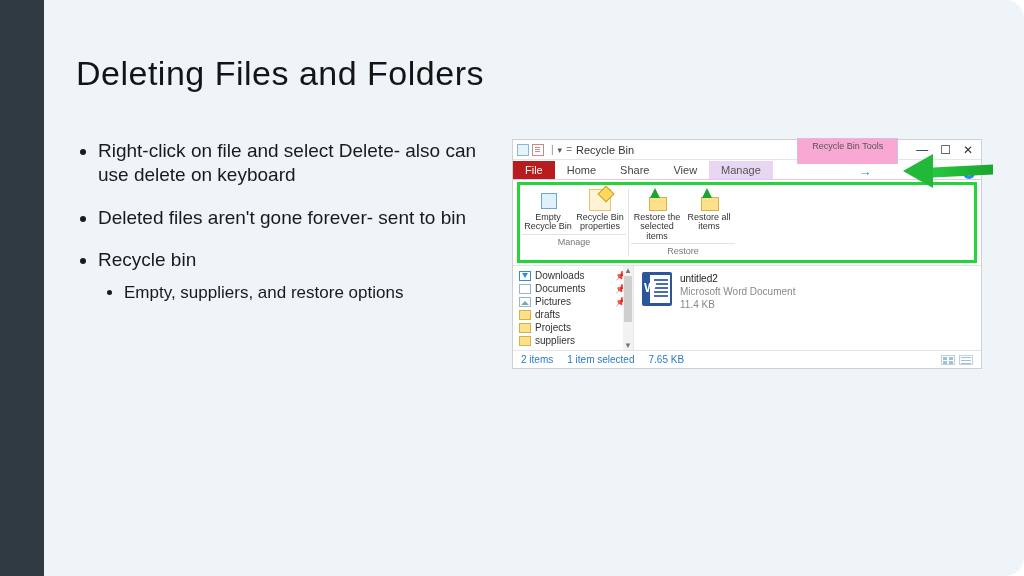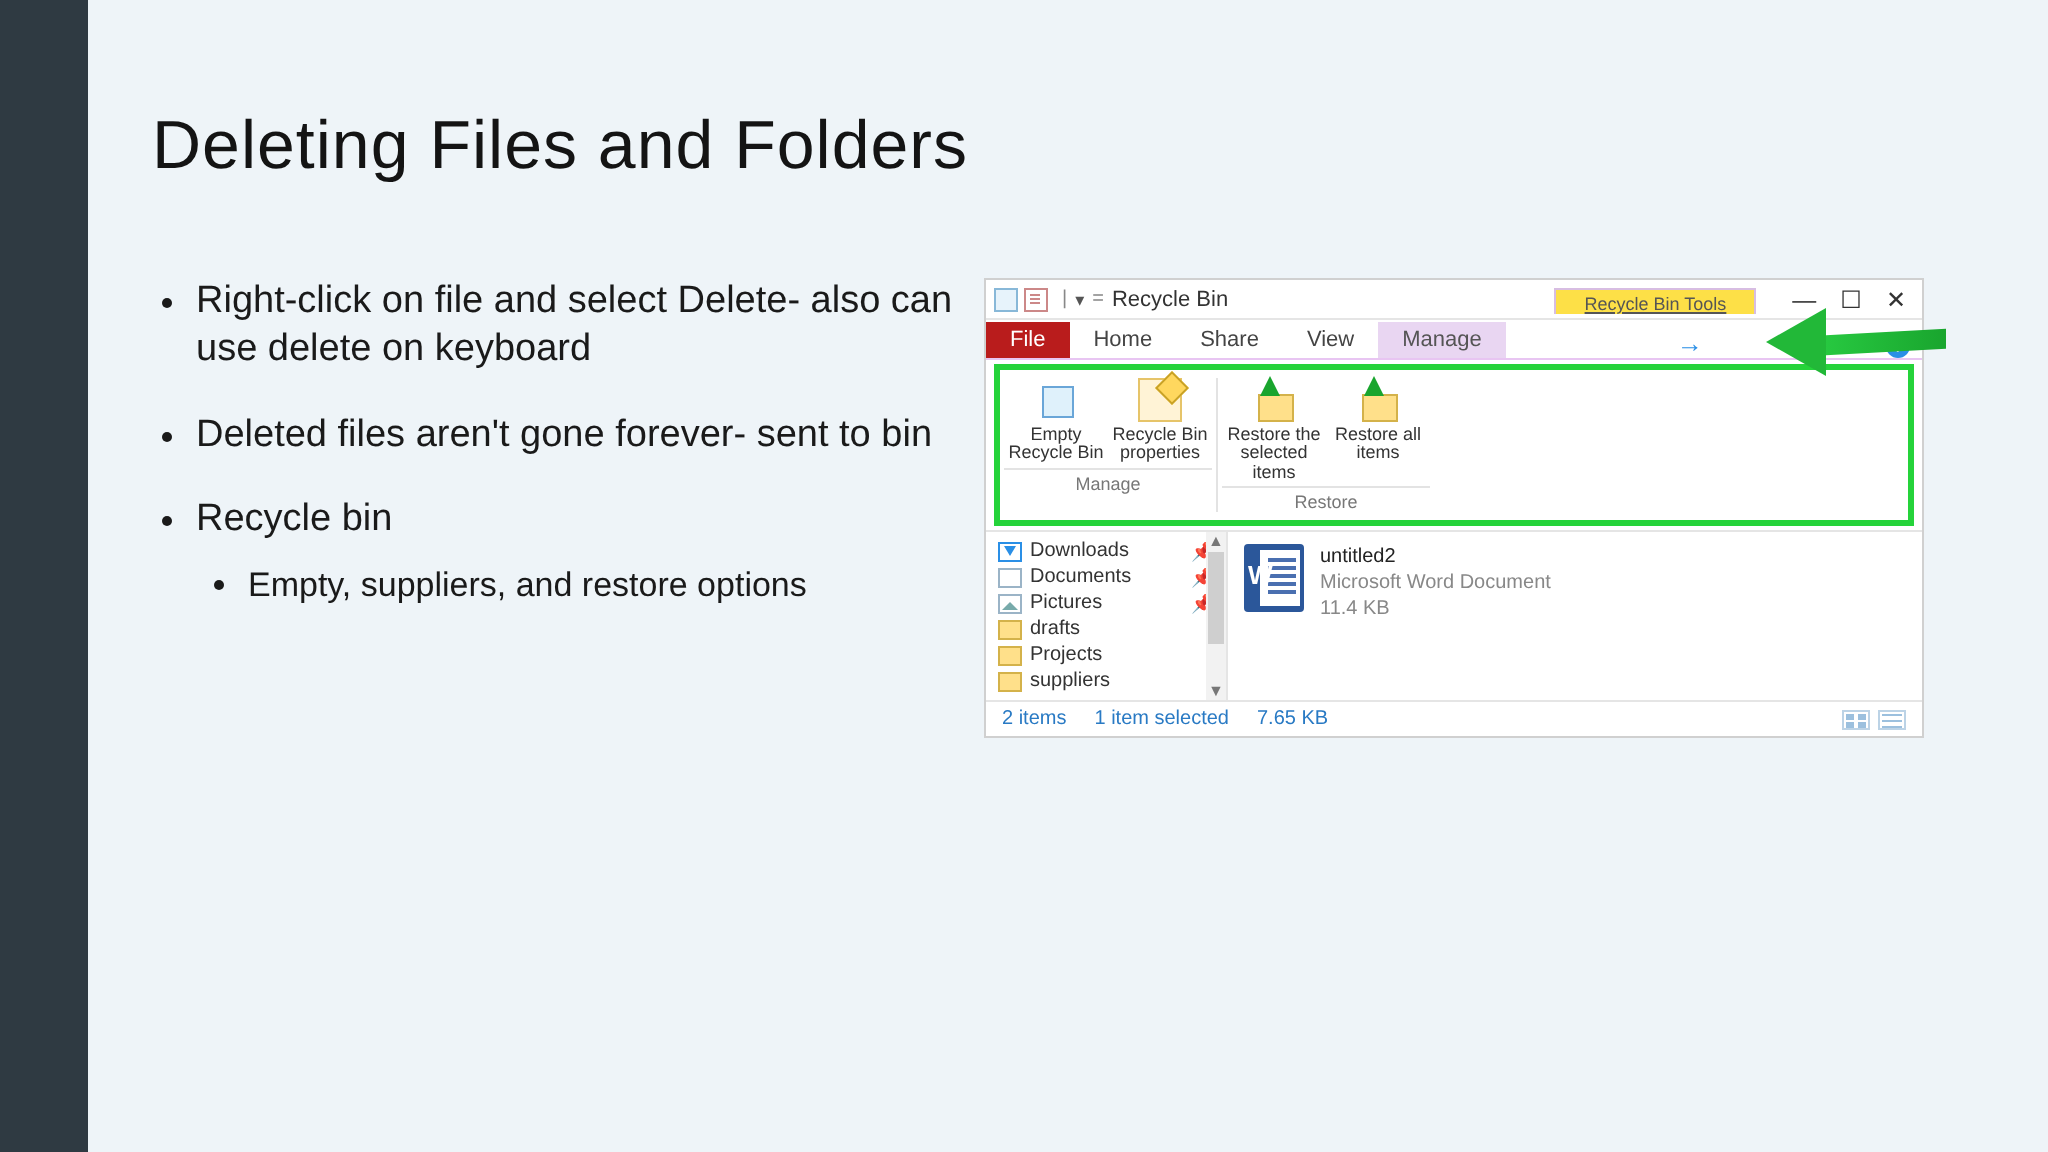--- a/index.html
+++ b/index.html
@@ -1,37 +1,37 @@
 <!DOCTYPE html>
 <html><head>
 <meta charset="utf-8">
 <style>
   * { box-sizing: border-box; margin: 0; padding: 0; }
   html, body { width: 1024px; height: 576px; overflow: hidden; font-family: "Segoe UI Light","Segoe UI",Arial,sans-serif; }
-  .slide { width: 1024px; height: 576px; background: #eef4f8; display: flex; }
+  .slide { width: 1024px; height: 576px; background: #eef4f8; display: flex; border-radius: 19px; }
   .side-bar { width: 44px; height: 100%; background: #2f3a42; flex: none; }
   .content { flex: 1; padding: 54px 30px 0 32px; position: relative; }
   .title { font-size: 34px; font-weight: 300; color: #141414; letter-spacing: .5px; margin-bottom: 46px; }
-  .body-row { display: flex; }
+  .body-row { display: flex; gap: 20px; }
   .bullets { width: 416px; }
   ul.top { list-style: disc; padding-left: 22px; }
   ul.top > li { font-size: 19px; line-height: 1.28; color: #1a1a1a; margin-bottom: 18px; font-weight: 300; }
   ul.sub { list-style: disc; padding-left: 26px; margin-top: 10px; }
   ul.sub > li { font-size: 17px; font-weight: 300; }
 
   
   .win { width: 470px; background: #fff; border: 1px solid #d0d0d0; font-family: "Segoe UI",Arial,sans-serif; font-size: 10px; color: #333; position: relative; }
   .titlebar { display: flex; align-items: center; height: 20px; padding: 0 4px; border-bottom: 1px solid #e5e5e5; }
   .qicon { width: 12px; height: 12px; margin-right: 3px; display:inline-block; }
   .qicon.recyc { background:#e7f3fb;border:1px solid #88b8d8; }
   .qicon.doc { background:#fff;border:1px solid #c88; position:relative;}
   .qicon.doc:after{content:"";position:absolute;left:2px;top:2px;width:5px;height:1px;background:#c88;box-shadow:0 2px #c88,0 4px #c88;}
   .tb-sep { color:#888; margin:0 4px; }
   .tb-title { font-size:11px; }
-  .ctx-tab { margin-left:auto; background:#fde047; padding:2px 14px 0; font-size:9px; color:#555; border:1px solid #d7bde2; border-bottom:none; position:relative; top:1px;text-decoration:underline;}
+  .ctx-tab { margin-left:auto; background:#f9a8d4; padding:2px 14px 13px; font-size:9px; color:#555; border:1px solid #d7bde2; border-bottom:none; position:relative; top:1px;}
   .sysbtns { margin-left: 18px; display:flex; gap:12px; font-size:12px; color:#333; padding-right:4px;}
   .sysbtns span{cursor:default;}
   .arrow { position:absolute; left:390px; top:14px; width:90px; height:34px; pointer-events:none; }
   .arrow .shaft{ position:absolute; top:12px; right:0; width:60px; height:10px; background:linear-gradient(90deg,#27c840,#19a52e); transform:skewY(-3deg);}
   .arrow .head{ position:absolute; left:0; top:0; width:0;height:0;border-right:30px solid #22b838;border-top:17px solid transparent;border-bottom:17px solid transparent;}
   .tabs { display:flex; align-items:flex-end; height:20px; border-bottom:1px solid #e8c5f2;}
   .tab { padding:3px 12px; font-size:11px; color:#444;}
   .tab.file{ background:#b91c1c;color:#fff;}
   .tab.manage{ background:#e9d6f2; color:#555;}
   .helpdot{ margin-left:auto; margin-right:6px; width:12px;height:12px;border-radius:50%;background:#2a8fe6;color:#fff;display:flex;align-items:center;justify-content:center;font-size:9px;}

